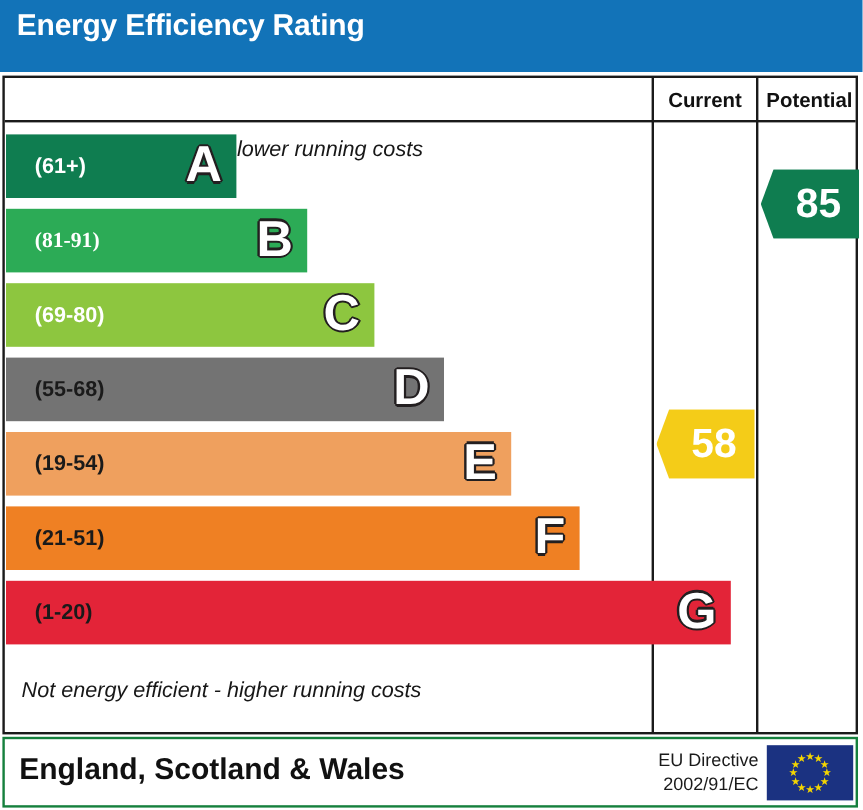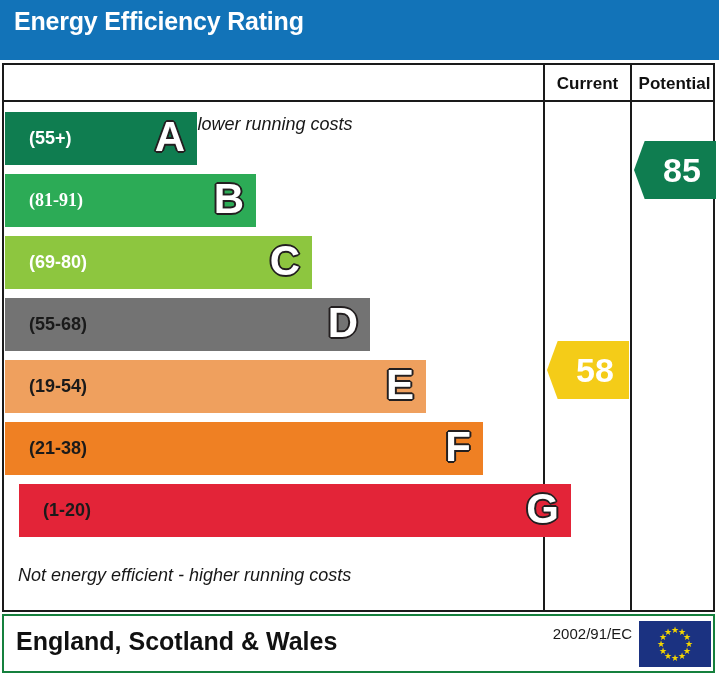--- a/index.html
+++ b/index.html
@@ -231,57 +231,58 @@
     <div class="vline potential"></div>
 
     <div class="col-head potential">Potential</div>
     <div class="col-head current">Current</div>
 
     <div class="chart-area">
       <div class="caption top">Very energy efficient - lower running costs</div>
       <div class="caption bottom">Not energy efficient - higher running costs</div>
       <div id="bands-host">
           <div class="band" style="top: 10px; width: 192px; background: rgb(15, 125, 80);">
-            <div class="band-range" style="color: rgb(255, 255, 255);">(55+)</div>
+            <div class="band-range" style="color: rgb(255, 255, 255);">(61+)</div>
             <div class="band-letter">A</div>
           </div>
           <div class="band" style="top: 72px; width: 251px; background: rgb(44, 171, 86);">
             <div class="band-range" style="color: rgb(255, 255, 255); font-family: Liberation Serif, serif;">(81-91)</div>
             <div class="band-letter">B</div>
           </div>
           <div class="band" style="top: 134px; width: 307px; background: rgb(141, 198, 63);">
             <div class="band-range" style="color: rgb(255, 255, 255);">(69-80)</div>
             <div class="band-letter">C</div>
           </div>
           <div class="band" style="top: 196px; width: 365px; background: #737373;">
             <div class="band-range" style="color: rgb(26, 26, 26);">(55-68)</div>
             <div class="band-letter">D</div>
           </div>
           <div class="band" style="top: 258px; width: 421px; background: rgb(239, 160, 94);">
             <div class="band-range" style="color: rgb(26, 26, 26);">(19-54)</div>
             <div class="band-letter">E</div>
           </div>
           <div class="band" style="top: 320px; width: 478px; background: rgb(239, 128, 35);">
-            <div class="band-range" style="color: rgb(26, 26, 26);">(21-38)</div>
+            <div class="band-range" style="color: rgb(26, 26, 26);">(21-51)</div>
             <div class="band-letter">F</div>
           </div>
-          <div class="band" style="top: 382px; width: 552px; background: rgb(227, 36, 56); margin-left: 14px;">
+          <div class="band" style="top: 382px; width: 604px; background: rgb(227, 36, 56);">
             <div class="band-range" style="color: rgb(26, 26, 26);">(1-20)</div>
             <div class="band-letter">G</div>
           </div>
         </div>
     </div>
 
     <div class="badge current">58</div>
     <div class="badge potential">85</div>
   </div>
 
   <div class="footer-frame">
     <div class="footer-region">England, Scotland &amp; Wales</div>
     <div class="footer-directive">
+      <span>EU Directive</span>
       <span>2002/91/EC</span>
     </div>
     <div class="eu-flag">
         <div class="star" style="left: 32px; top: 5px;">★</div>
         <div class="star" style="left: 39px; top: 6.87564px;">★</div>
         <div class="star" style="left: 44.1244px; top: 12px;">★</div>
         <div class="star" style="left: 46px; top: 19px;">★</div>
         <div class="star" style="left: 44.1244px; top: 26px;">★</div>
         <div class="star" style="left: 39px; top: 31.1244px;">★</div>
         <div class="star" style="left: 32px; top: 33px;">★</div>

